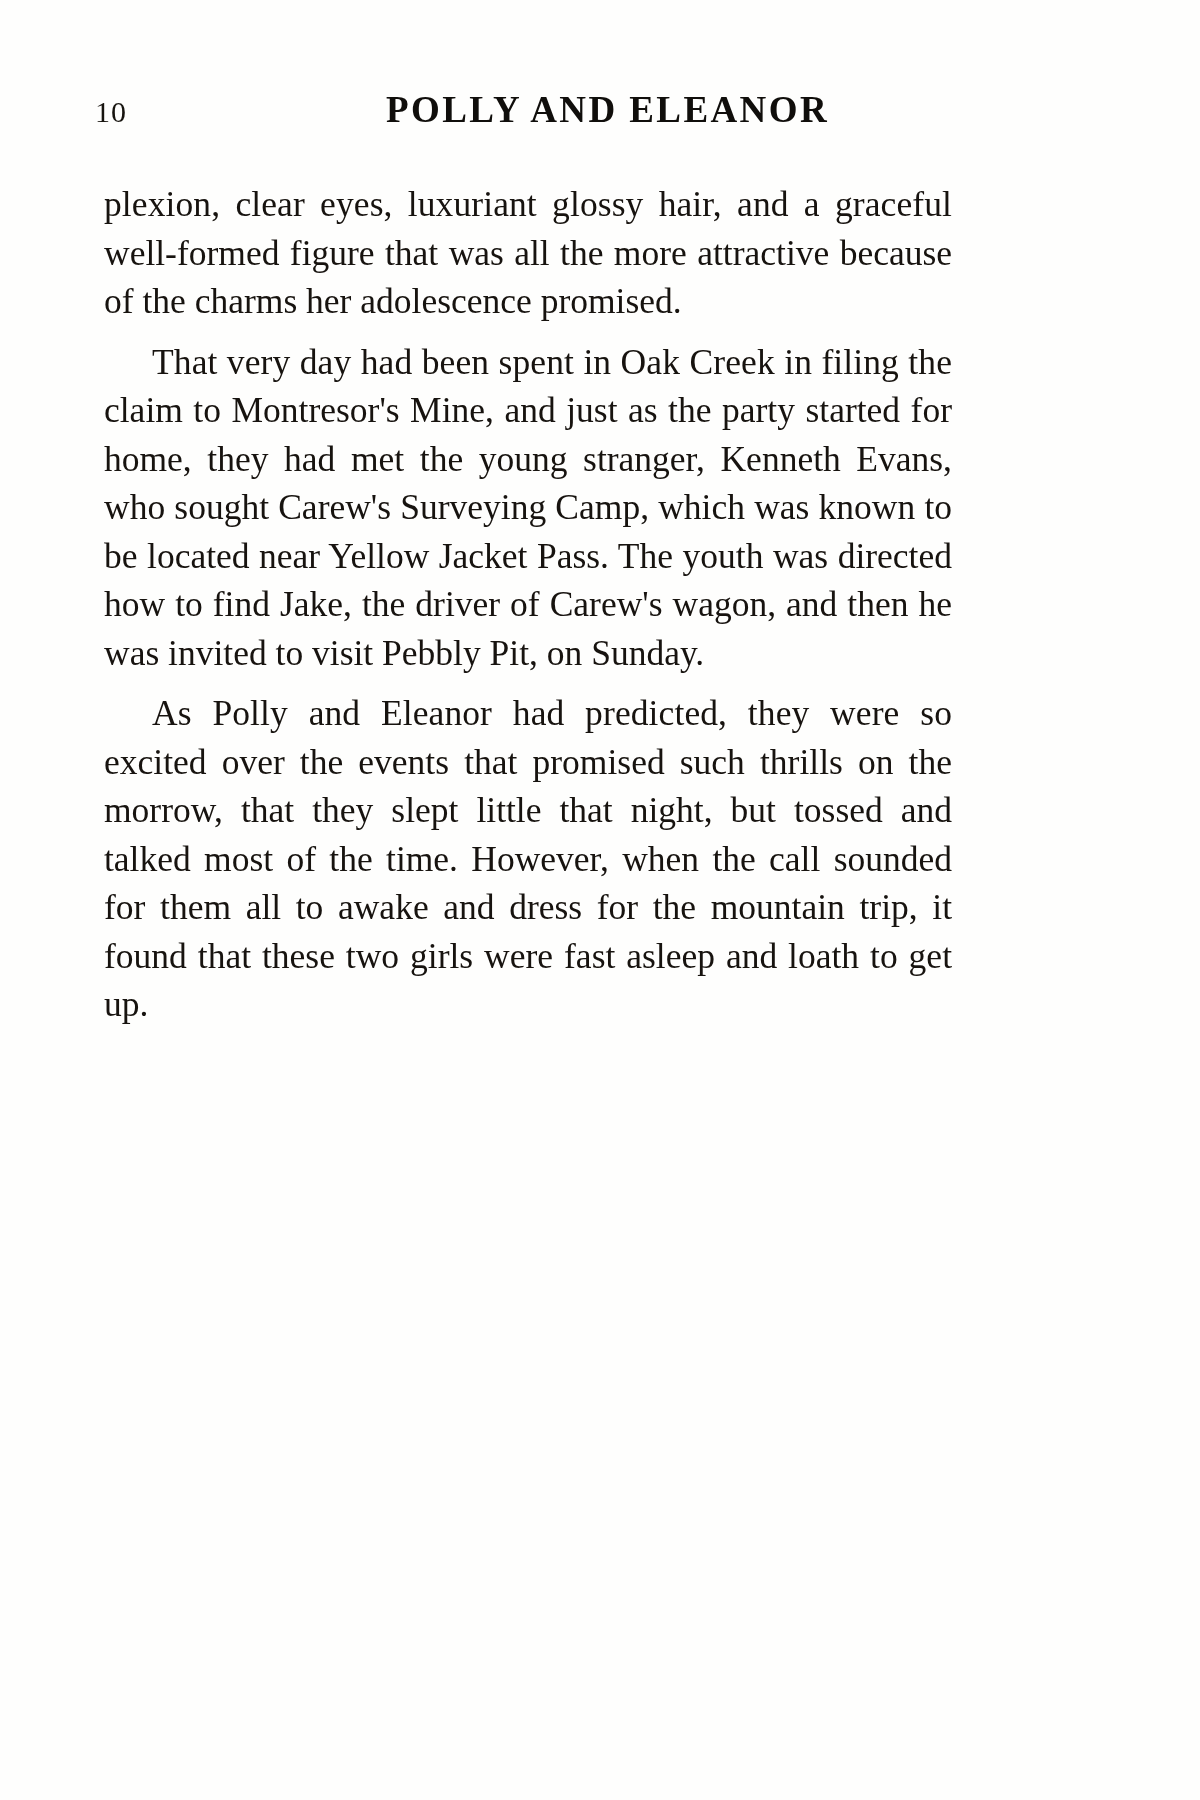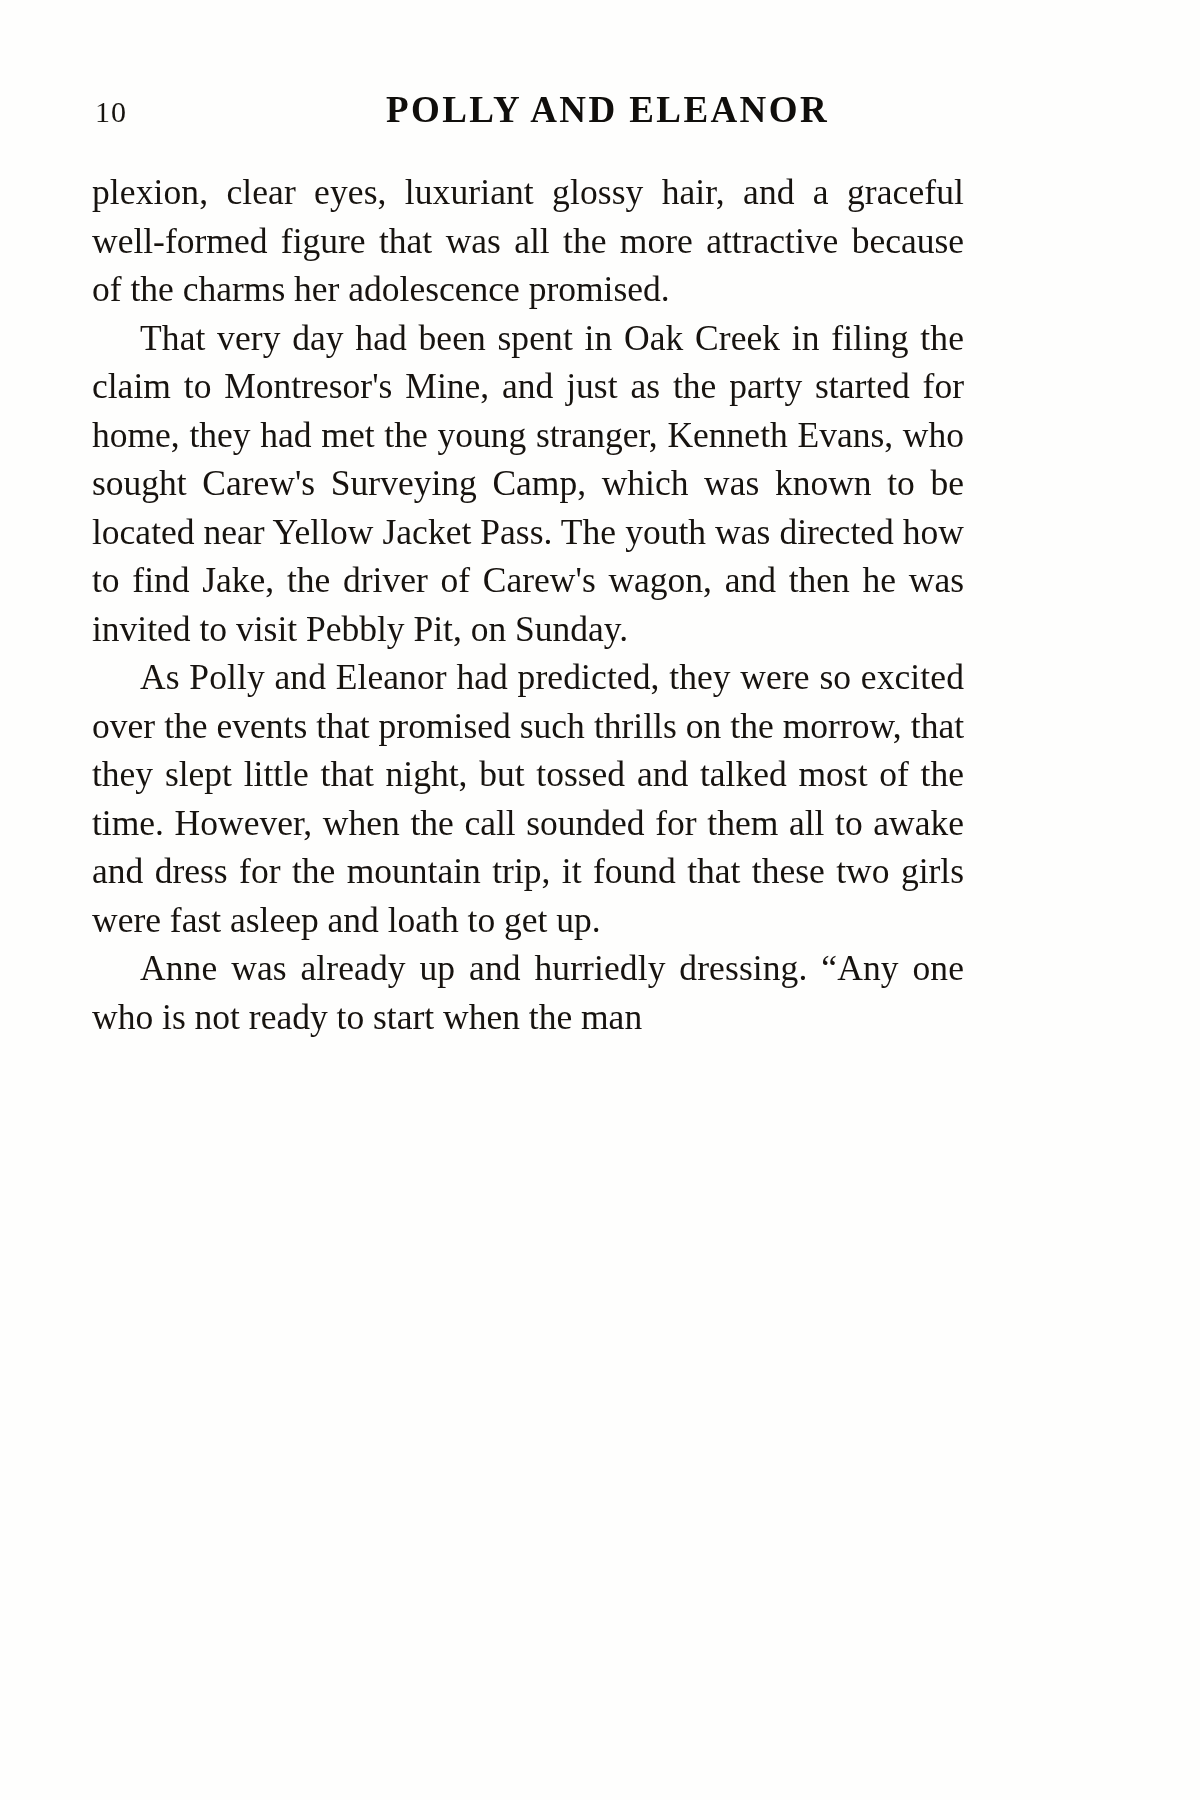--- a/index.html
+++ b/index.html
@@ -47,21 +47,21 @@
     color: #100e0b;
     font-weight: bold;
   }
   .body-text {
     position: absolute;
     top: 168px;
     left: 92px;
     width: 872px;
   }
   .body-text p {
-    margin: 0;
+    margin: 12px;
     font-size: 35.5px;
     line-height: 48.5px;
     text-align: justify;
     text-justify: inter-word;
     color: #17130f;
     hyphens: none;
   }
   .body-text p.indent {
     text-indent: 48px;
   }
@@ -77,16 +77,15 @@
 
   <div class="header">
     <div class="folio">10</div>
     <div class="running-head">POLLY AND ELEANOR</div>
   </div>
 
   <div class="body-text">
     <p>plexion, clear eyes, luxuriant glossy hair, and a graceful well-formed figure that was all the more attractive because of the charms her adolescence promised.</p>
     <p class="indent">That very day had been spent in Oak Creek in filing the claim to Montresor's Mine, and just as the party started for home, they had met the young stranger, Kenneth Evans, who sought Carew's Surveying Camp, which was known to be located near Yellow Jacket Pass.  The youth was directed how to find Jake, the driver of Carew's wagon, and then he was invited to visit Pebbly Pit, on Sunday.</p>
     <p class="indent">As Polly and Eleanor had predicted, they were so excited over the events that promised such thrills on the morrow, that they slept little that night, but tossed and talked most of the time. However, when the call sounded for them all to awake and dress for the mountain trip, it found that these two girls were fast asleep and loath to get up.</p>
-    <p class="indent">Anne was already up and hurriedly dressing. “Any one who is not ready to start when the man</p>
   </div>
 
 </div>
 
 </body></html>

